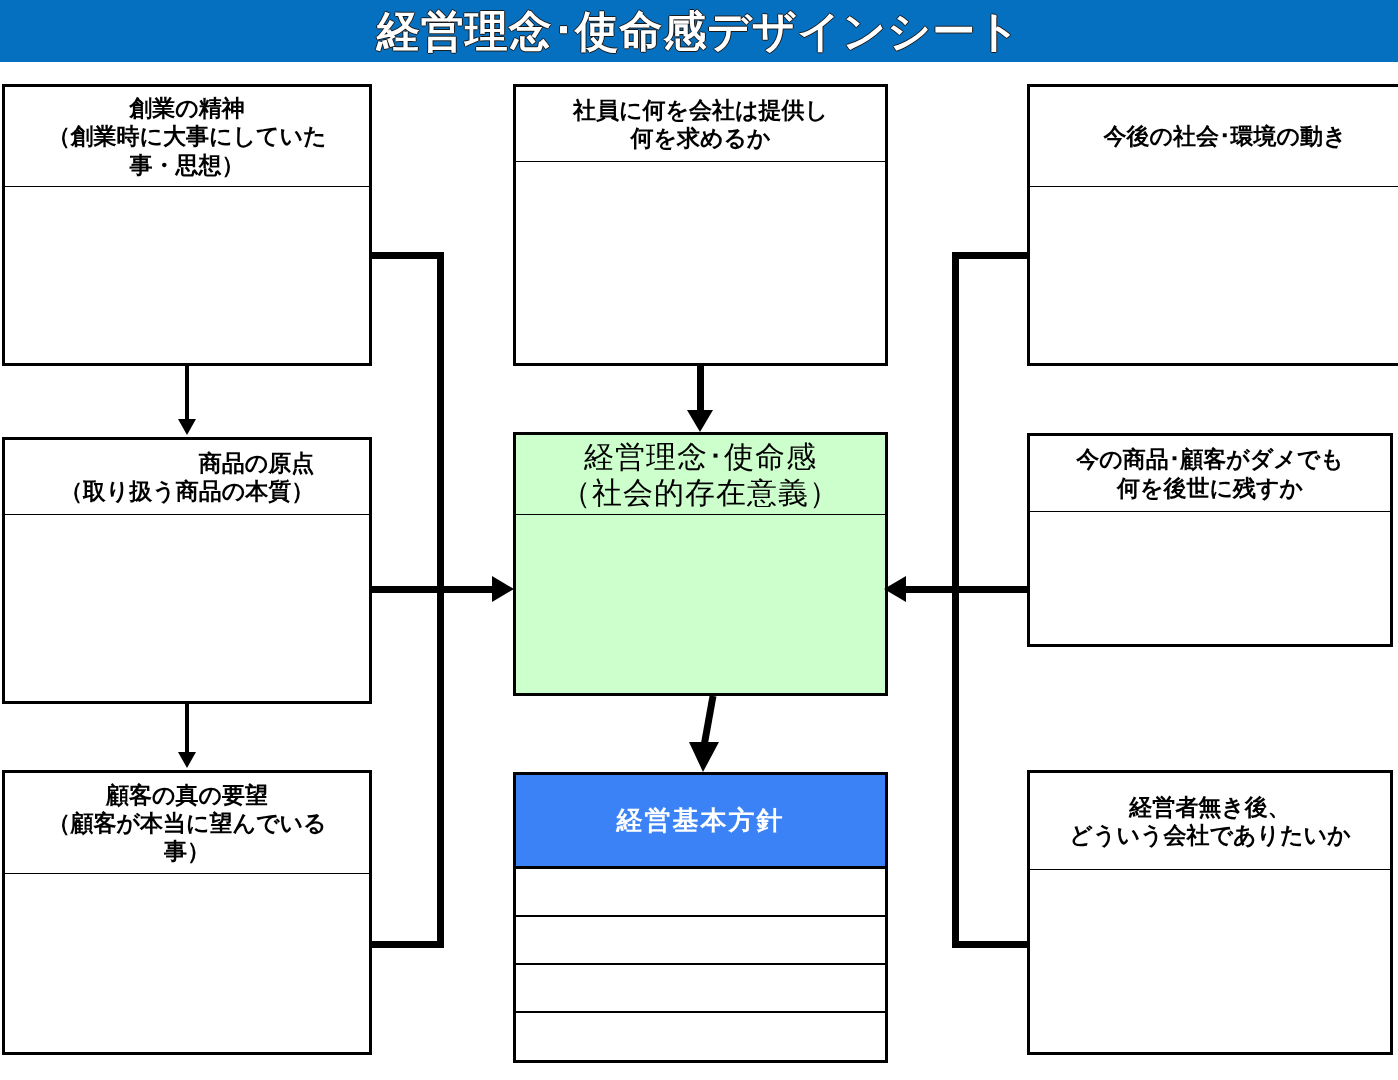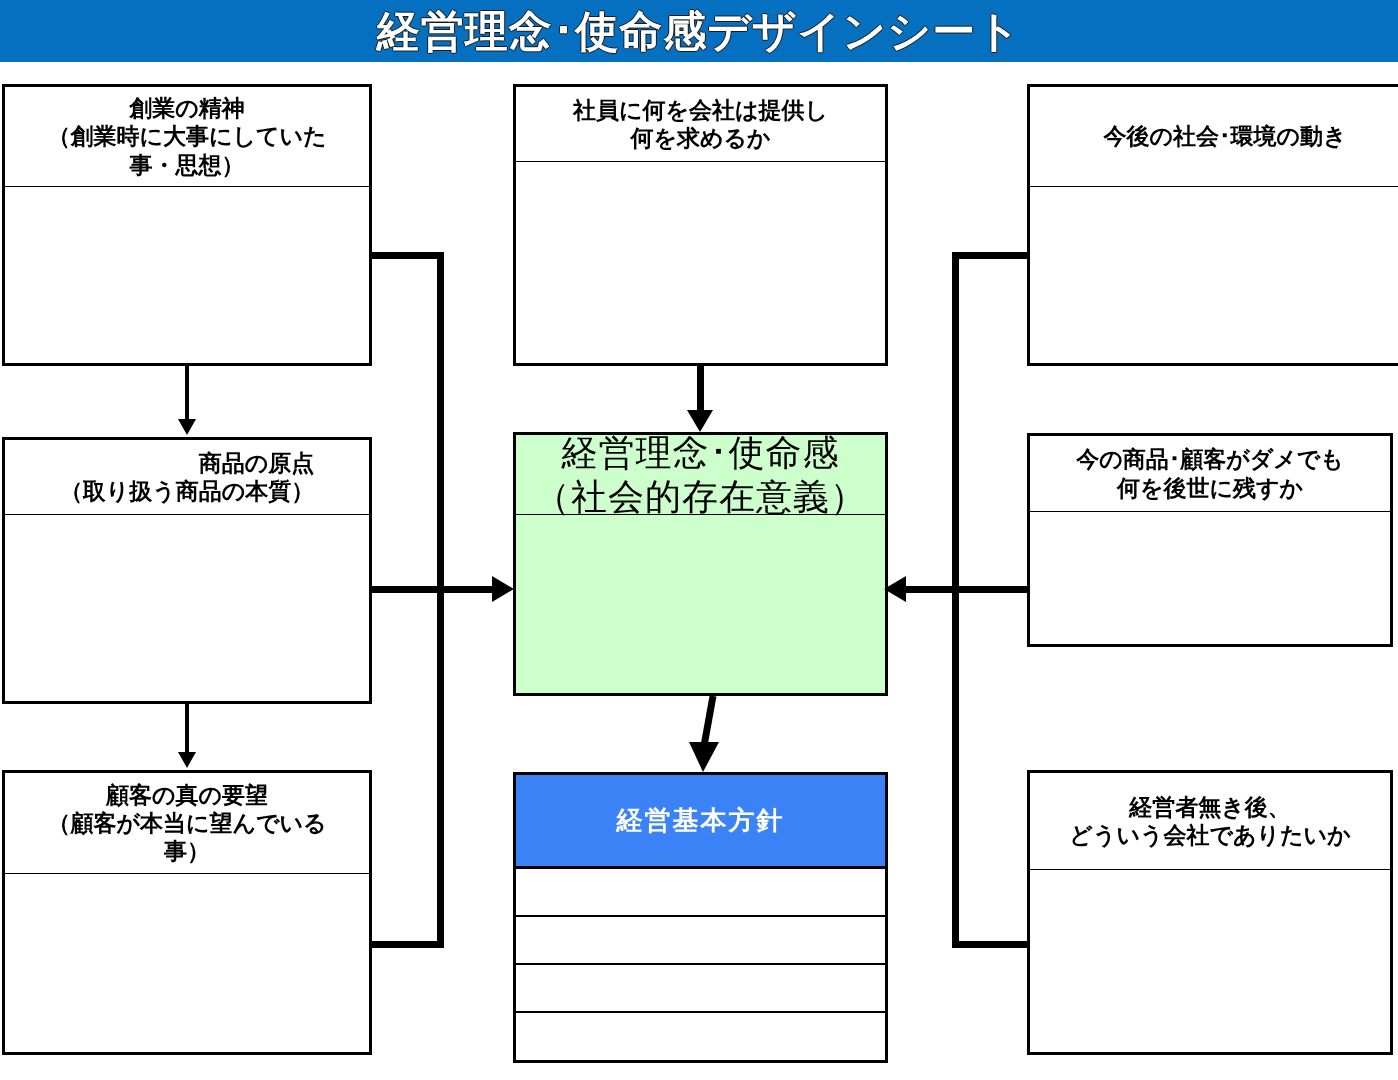--- a/index.html
+++ b/index.html
@@ -70,21 +70,21 @@
     flex: 1 1 auto;
     background: transparent;
   }
 
   
   .box.green {
     background: #ccffcc;
   }
   .box.green .box-head {
     font-weight: normal;
-    font-size: 36px;
+    font-size: 30px;
     line-height: 1.2;
     letter-spacing: 1px;
   }
 
   
   .box.plan .plan-head {
     box-sizing: border-box;
     background: #3b82f6;
     color: #ffffff;
     font-weight: bold;

